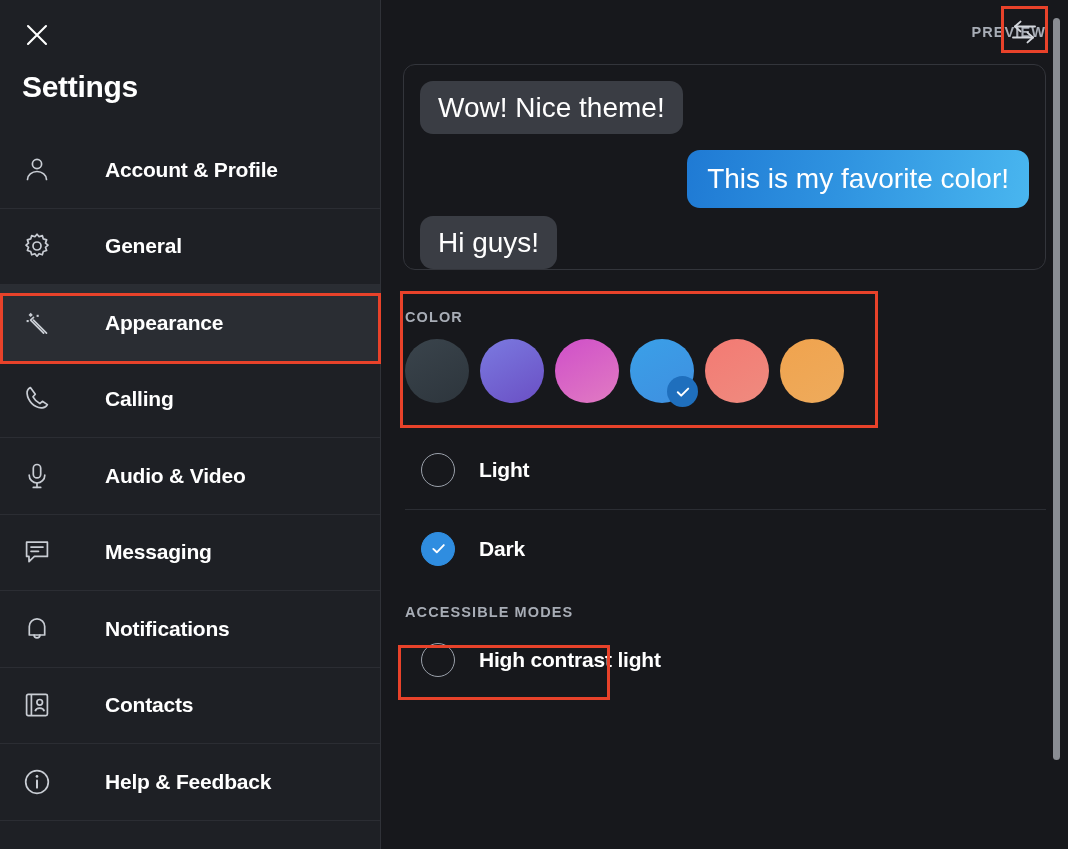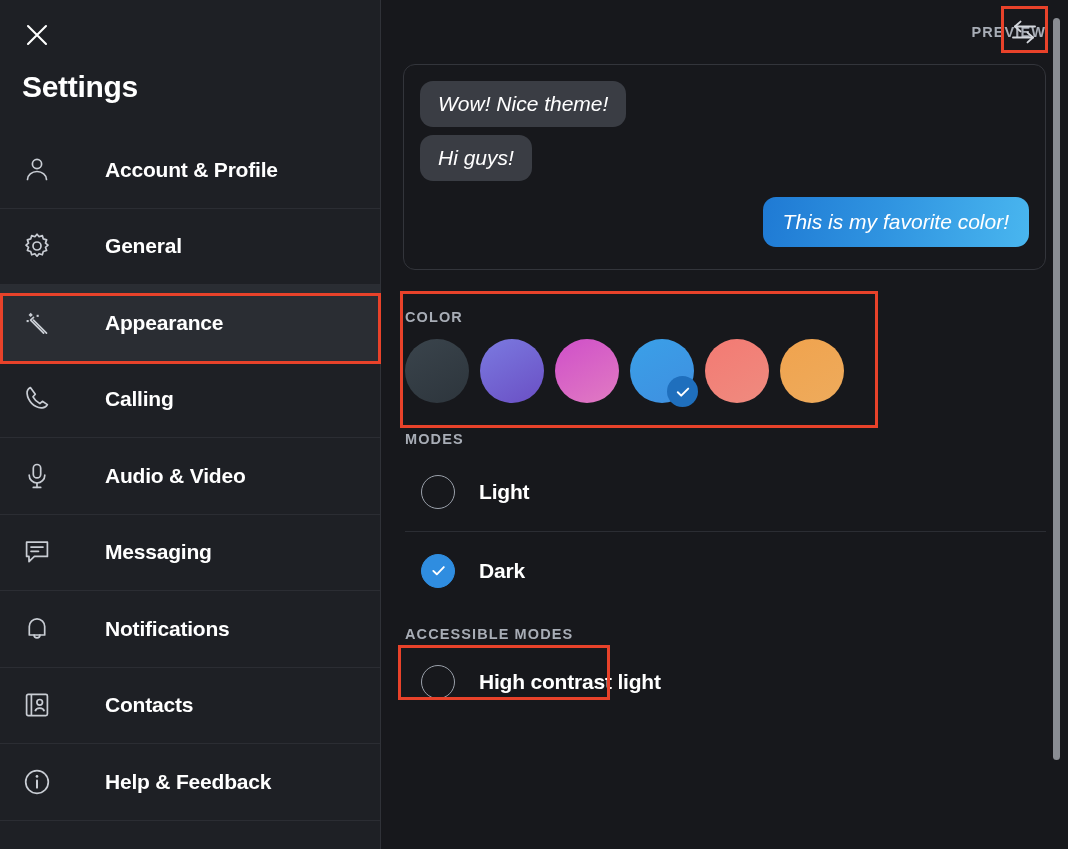--- a/index.html
+++ b/index.html
@@ -117,25 +117,24 @@
     height: 206px;
     position: relative;
   }
 
   .bubble-row { display: flex; margin-bottom: 8px; }
   .bubble-row.out { justify-content: flex-end; margin-top: 16px; }
 
   .bubble {
     border-radius: 13px;
     padding: 12px 18px;
-    font-size: 21px;
+    font-size: 28px;
     color: #ffffff;
     line-height: 1.05;
     max-width: 78%;
-    font-style: italic;
   }
   .bubble.in { background: #3a3d44; }
   .bubble.out {
     background: linear-gradient(100deg, #1f7ad4 0%, #2f93e0 45%, #49b6ef 100%);
     padding: 14px 20px;
   }
 
   
   .swap-btn {
     position: absolute;
@@ -386,25 +385,25 @@
           <path d="M4 18.5 H24"></path>
           <path d="M18.5 13.6 L24 18.5 L18.5 23.4"></path>
         </g>
       </svg>
     </div>
 
     <div class="preview-card">
       <div class="bubble-row in">
         <div class="bubble in">Wow! Nice theme!</div>
       </div>
+      <div class="bubble-row out">
+        <div class="bubble out">This is my favorite color!</div>
+      </div>
       <div class="bubble-row in">
         <div class="bubble in">Hi guys!</div>
-      </div>
-      <div class="bubble-row out">
-        <div class="bubble out">This is my favorite color!</div>
       </div>
     </div>
 
     <div class="color-section">
       <span class="section-header">COLOR</span>
       <div class="swatch-row">
 
         <div class="swatch" id="sw0" style="background: linear-gradient(150deg, rgb(58, 68, 76) 0%, rgb(45, 53, 60) 100%);"></div>
         <div class="swatch" id="sw1" style="background: linear-gradient(150deg, rgb(123, 122, 224) 0%, rgb(106, 79, 196) 100%);"></div>
         <div class="swatch" id="sw2" style="background: linear-gradient(150deg, rgb(207, 79, 201) 0%, rgb(225, 123, 194) 100%);"></div>
@@ -415,21 +414,20 @@
             </svg>
           </span>
         </div>
         <div class="swatch" id="sw4" style="background: linear-gradient(150deg, rgb(243, 122, 115) 0%, rgb(239, 139, 127) 100%);"></div>
         <div class="swatch" id="sw5" style="background: linear-gradient(150deg, rgb(240, 163, 78) 0%, rgb(238, 171, 92) 100%);"></div>
 
       </div>
     </div>
 
     <div class="modes-section">
-      <span class="section-header">MODES</span>
 
       <div class="option-row first">
         <span class="radio"></span>
         <span class="option-label">Light</span>
       </div>
 
       <div class="option-row">
         <span class="radio checked">
           <svg width="19" height="19" viewBox="0 0 19 19">
             <path d="M4.3 9.9 L7.8 13.3 L14.8 6.1" stroke="#ffffff" stroke-width="1.9" fill="none" stroke-linecap="round" stroke-linejoin="round"></path>

